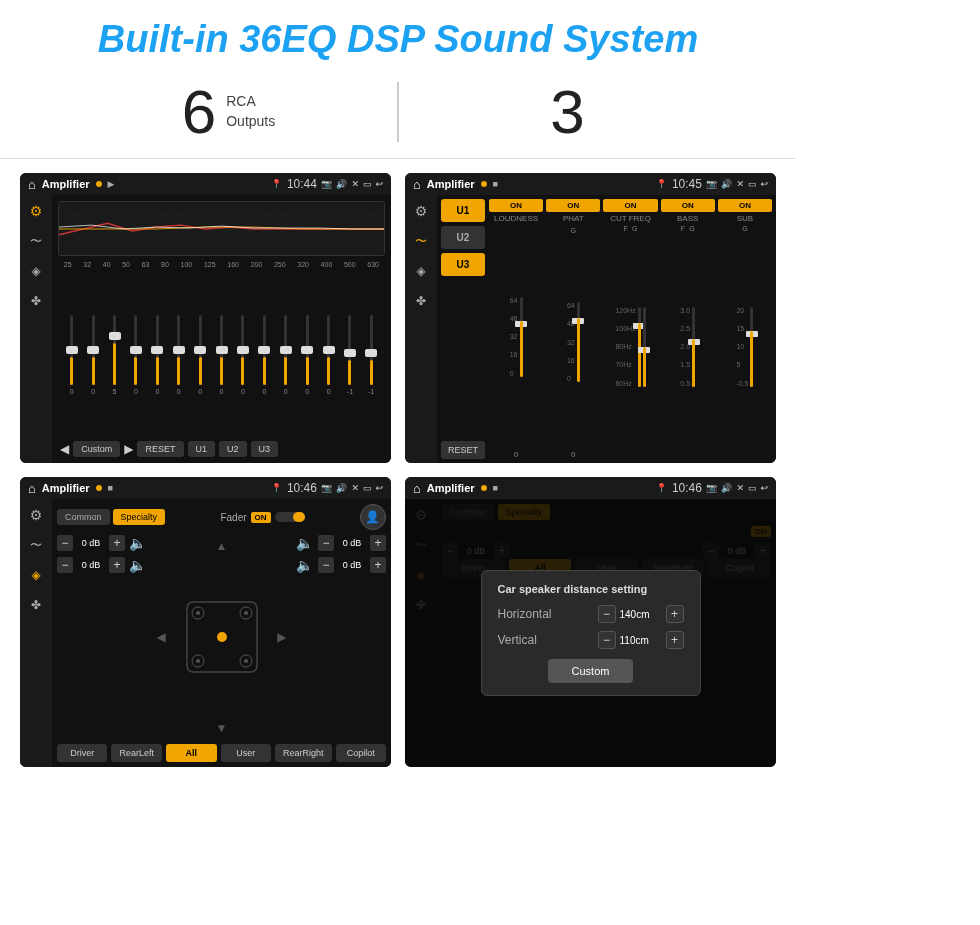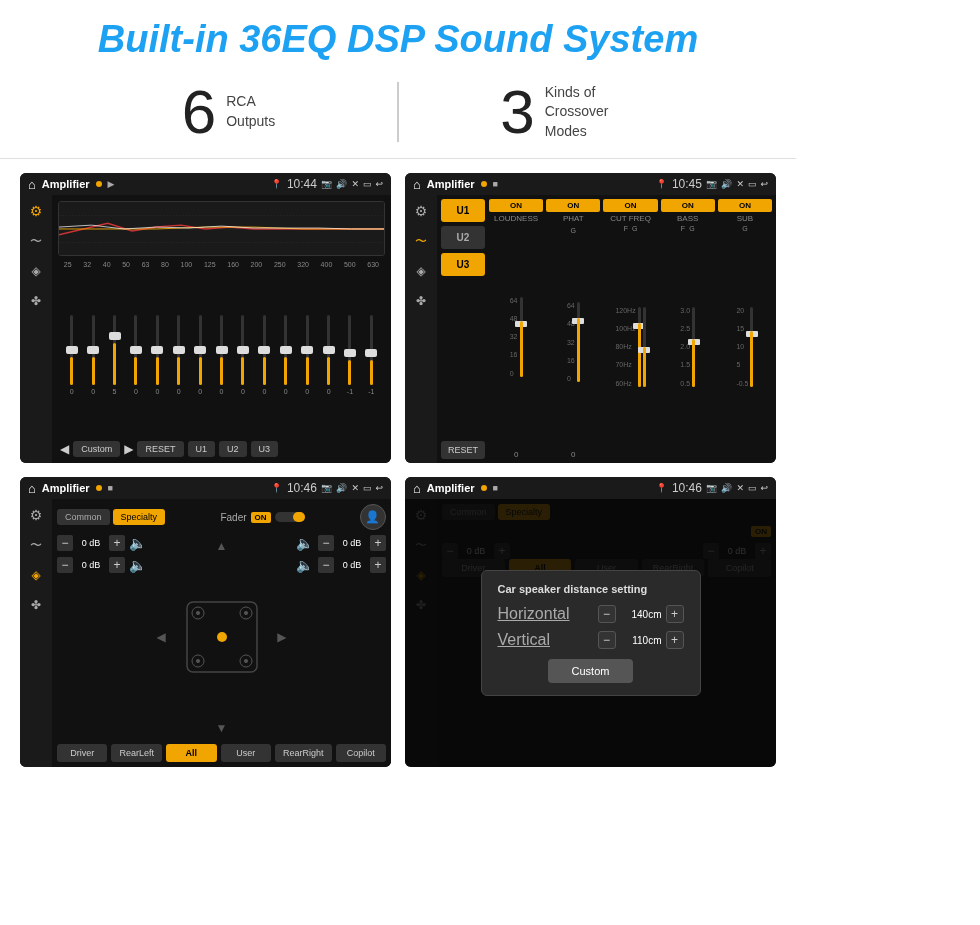--- a/index.html
+++ b/index.html
@@ -517,23 +517,22 @@
     }
 
     .dialog-row {
       display: flex;
       align-items: center;
       justify-content: space-between;
       margin-bottom: 8px;
     }
 
     .dialog-row-label {
-      font-size: 16px;
+      font-size: 12px;
       color: #aaa;
-      text-decoration: underline;
     }
 
     .dialog-control {
       display: flex;
       align-items: center;
       gap: 4px;
     }
 
     .dialog-minus {
       width: 18px;
@@ -546,21 +545,21 @@
       display: flex;
       align-items: center;
       justify-content: center;
       cursor: pointer;
     }
 
     .dialog-val {
       font-size: 10px;
       color: #fff;
       min-width: 42px;
-      text-align: right;
+      text-align: left;
     }
 
     .dialog-plus {
       width: 18px;
       height: 18px;
       background: #333;
       border: 1px solid #555;
       color: #ccc;
       border-radius: 3px;
       font-size: 12px;
@@ -599,21 +598,20 @@
 
   <div class="stats-row">
     <div class="stat-item">
       <span class="stat-number">6</span>
       <span class="stat-label">RCA<br>Outputs</span>
     </div>
     <div class="stat-divider"></div>
     <div class="stat-divider"></div>
     <div class="stat-item">
       <span class="stat-number">3</span>
-      <span class="stat-label">Kinds of<br>Crossover Modes</span>
     </div>
   </div>
 
   <div class="screens-grid">
 
     <div class="screen-card">
 
       <div class="status-bar">
         <div class="status-bar-left">
           <span style="color:#fff;font-size:13px;">⌂</span>

